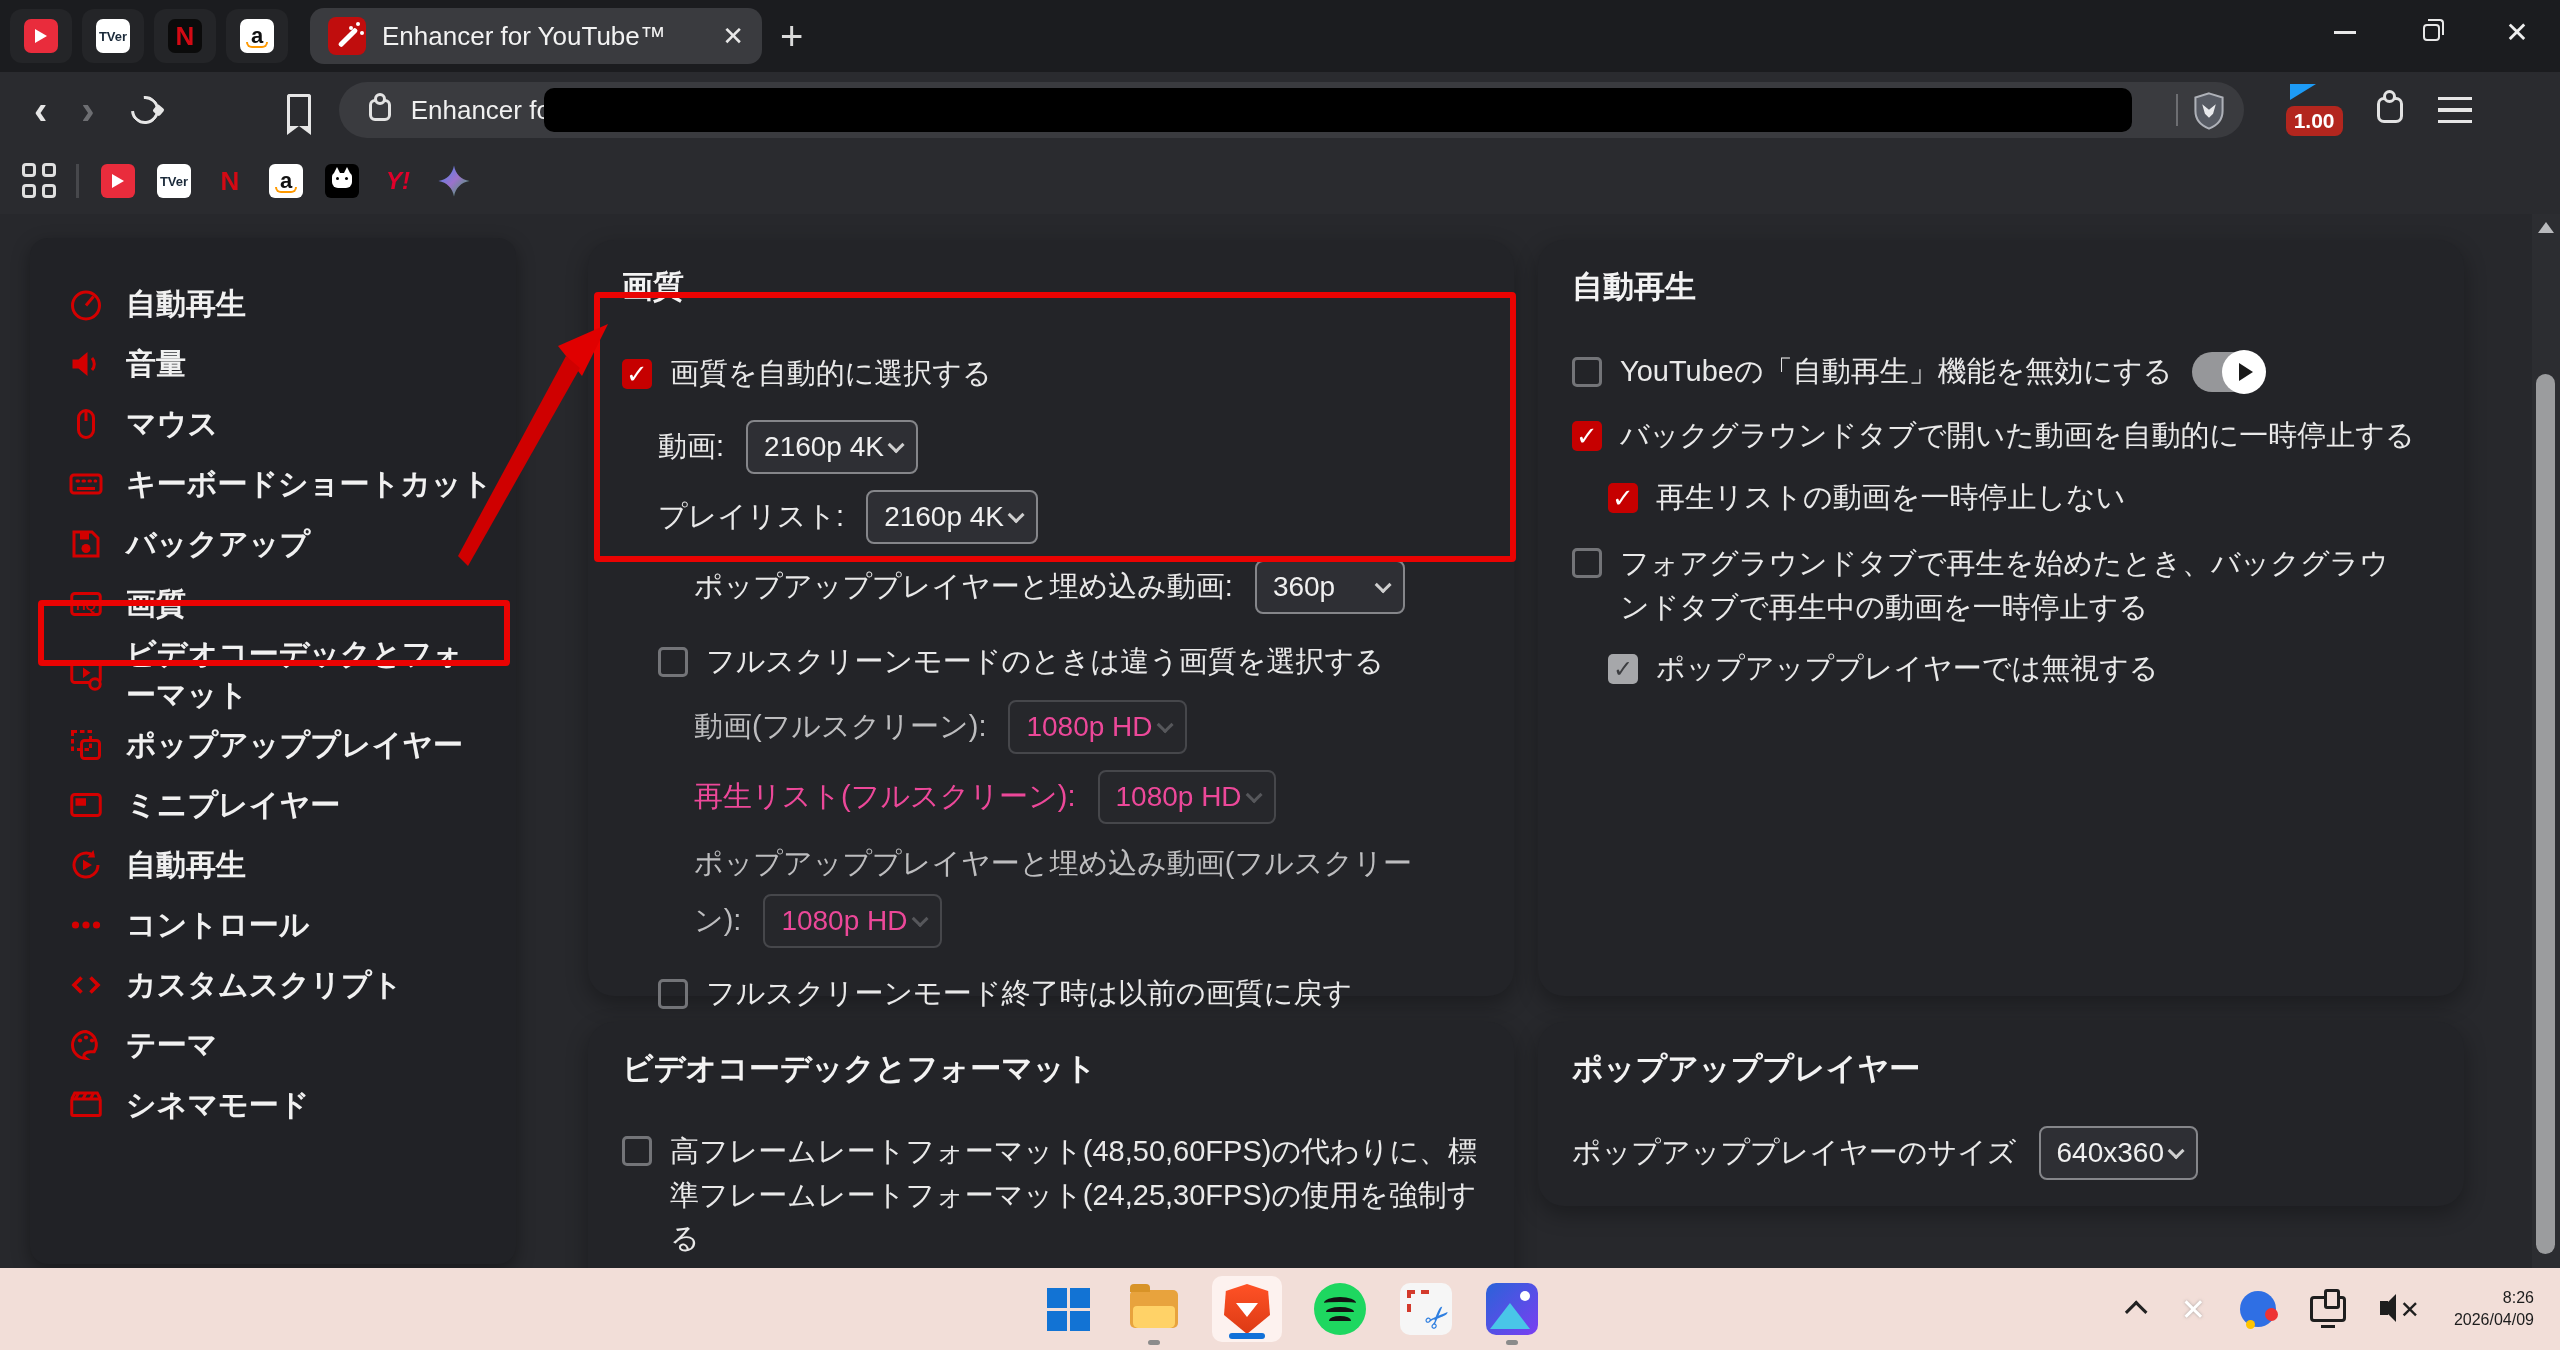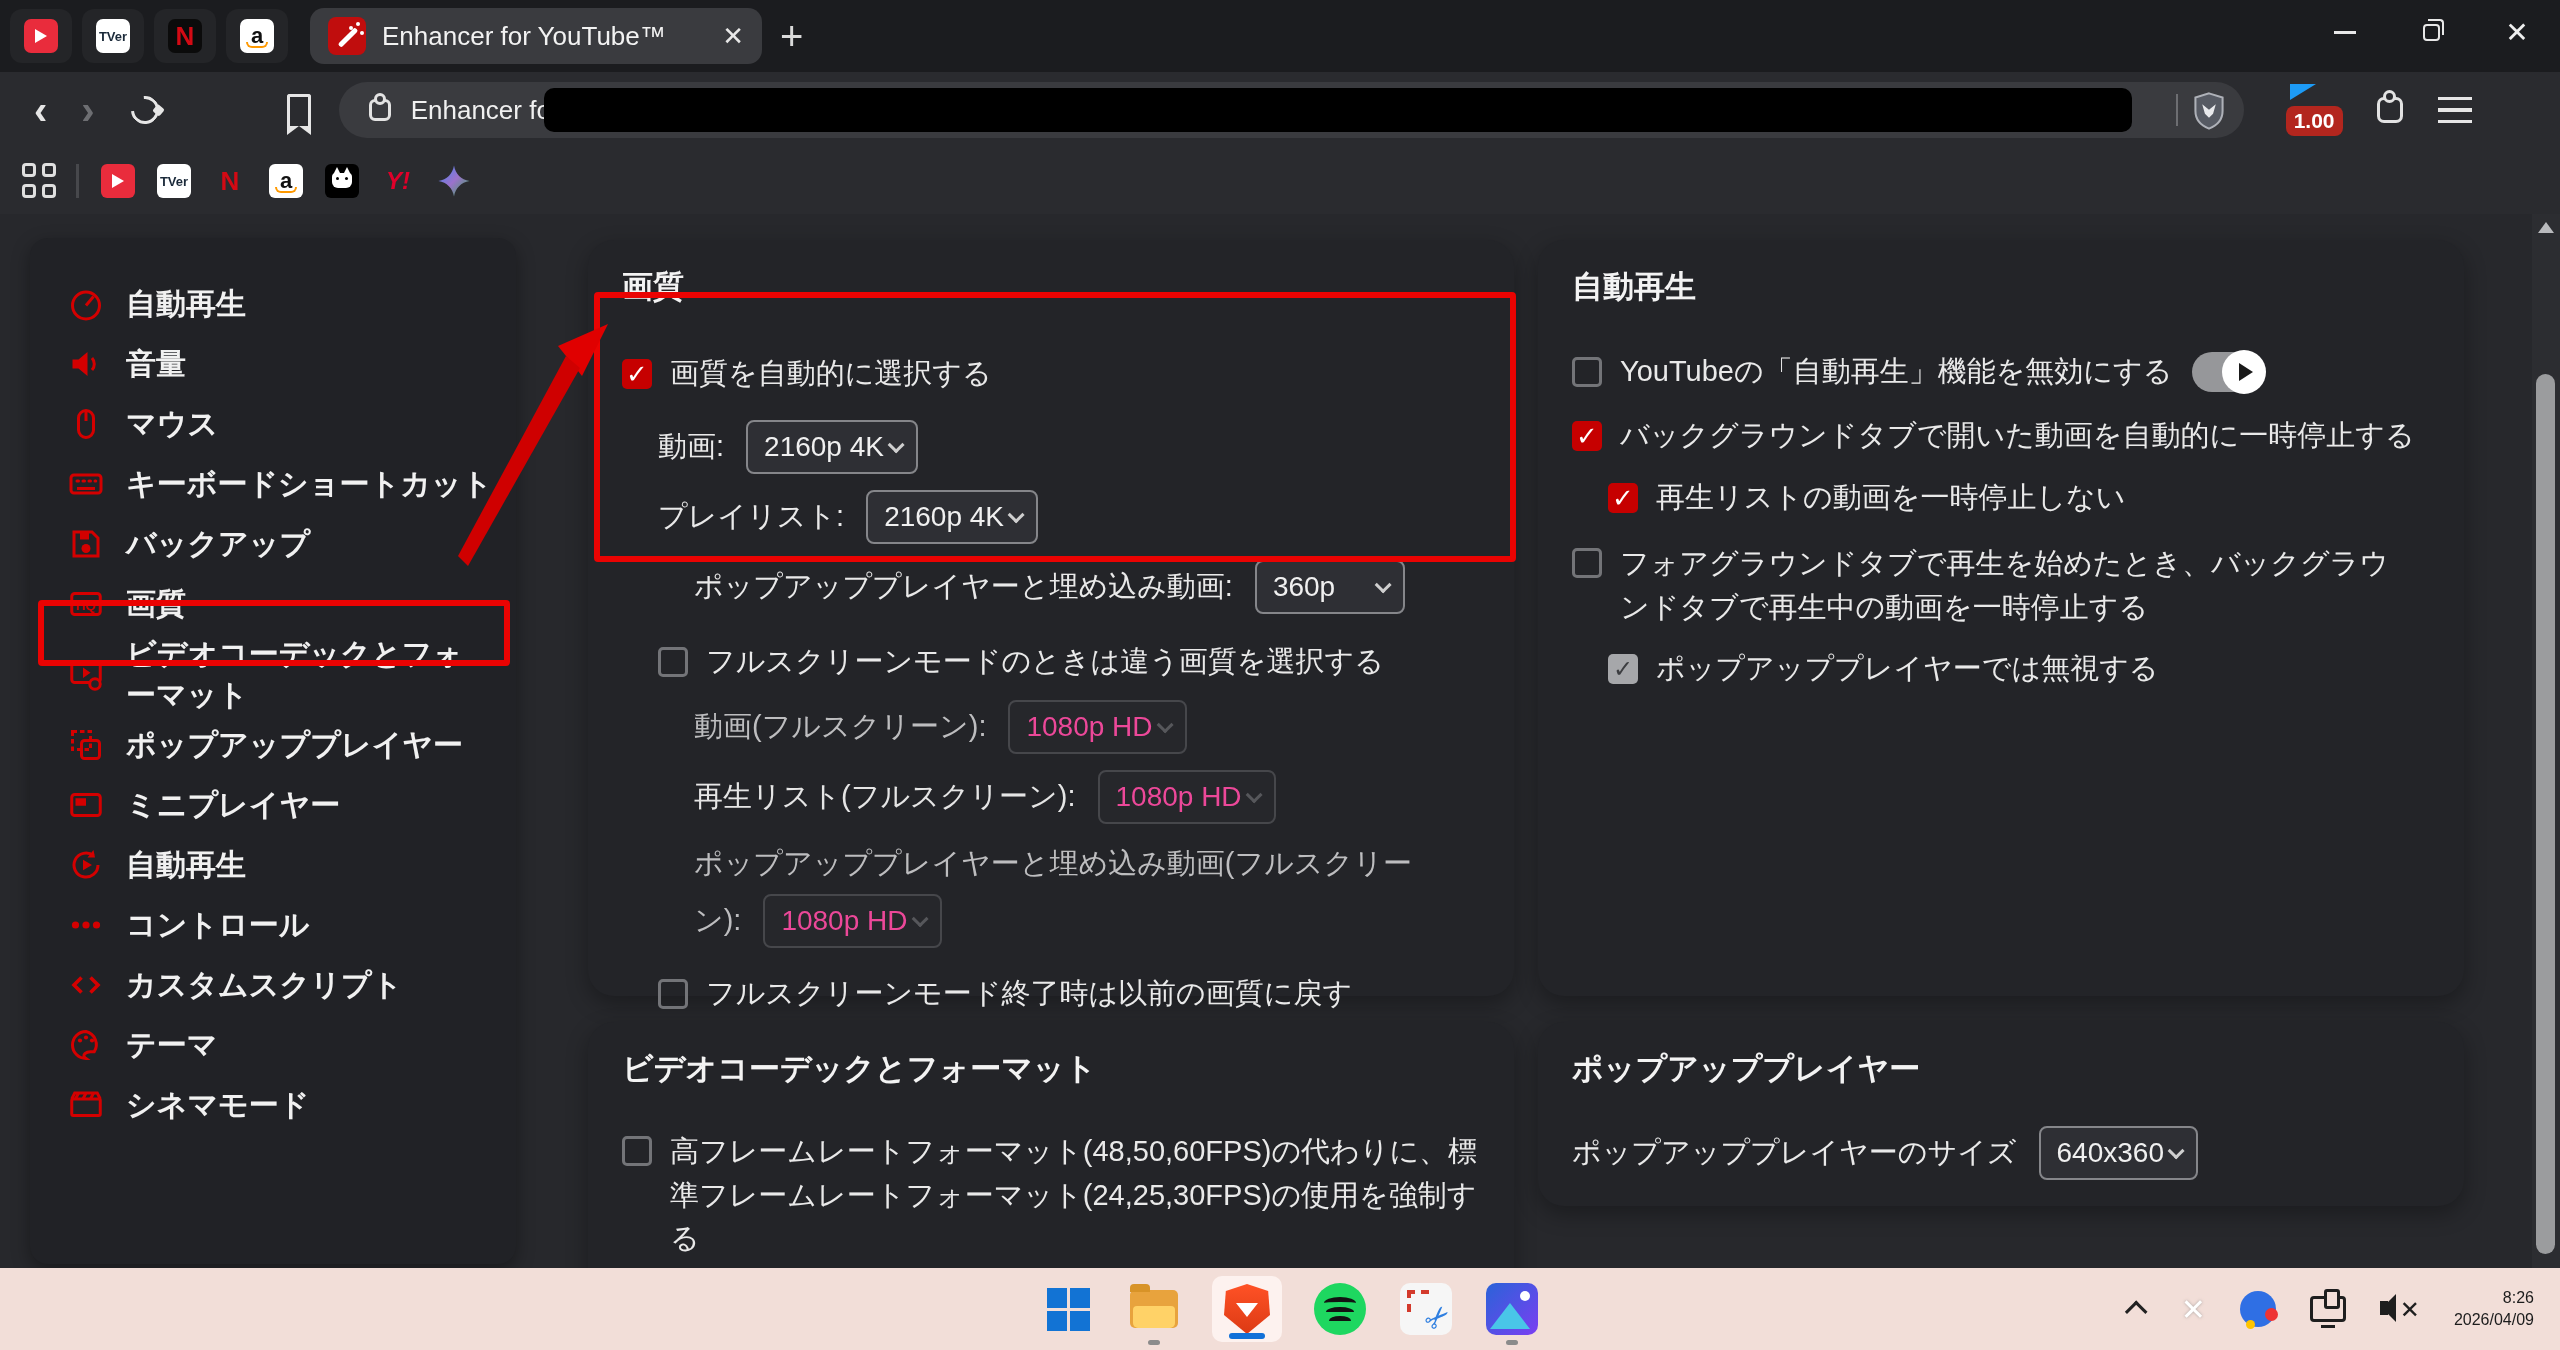--- a/index.html
+++ b/index.html
@@ -478,21 +478,21 @@
       <span class="lab">フルスクリーンモードのときは違う画質を選択する</span>
     </div>
     <div class="row ind2" style="margin-top:18px">
       <span class="lab" style="color:#bdbdbf">動画(フルスクリーン):</span>
       <span class="select dis">
           <span>1080p HD</span>
           <i class="chev"></i>
         </span>
     </div>
     <div class="row ind2" style="margin-top:16px">
-      <span class="lab" style="color:#e5e5e5">再生リスト(フルスクリーン):</span>
+      <span class="lab" style="color:#ec4899">再生リスト(フルスクリーン):</span>
       <span class="select dis">
           <span>1080p HD</span>
           <i class="chev"></i>
         </span>
     </div>
     <div class="ind2" style="margin-top:18px;font-size:29px;color:#bdbdbf">
       <span class="twoline">ポップアッププレイヤーと埋め込み動画(フルスクリー</span>
       <span class="row" style="margin-top:8px;color:#bdbdbf">
         <span class="lab">ン):</span>
         <span class="select dis">

